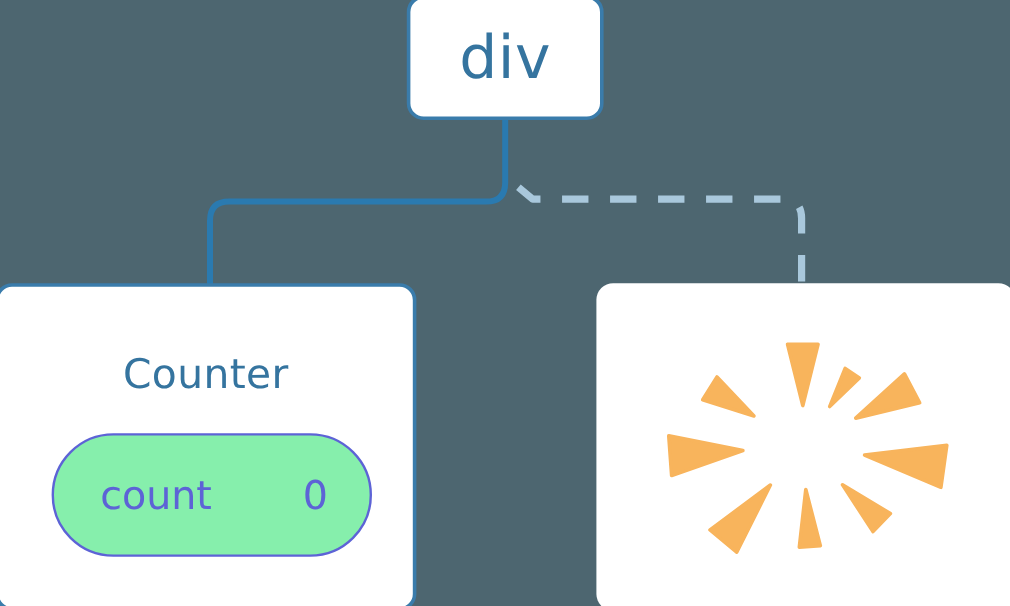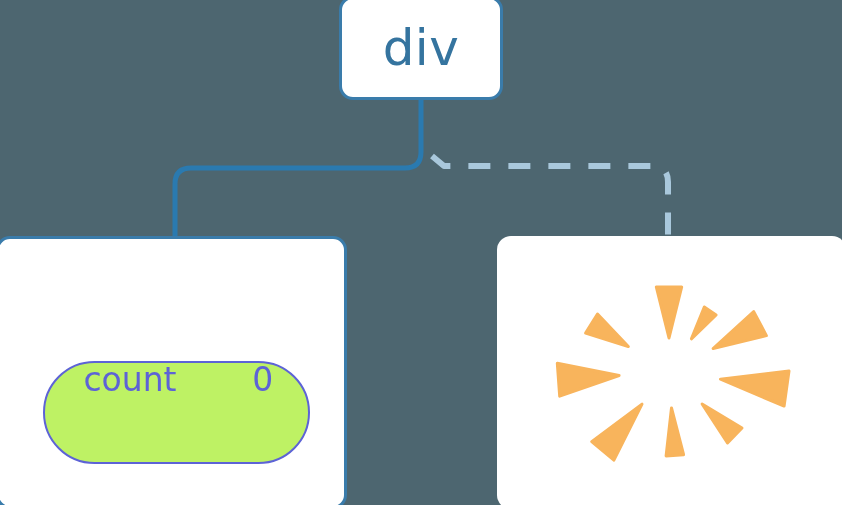--- a/index.html
+++ b/index.html
@@ -90,22 +90,22 @@
   #prop-pill {
     position: absolute;
     left: 44px;
     top: 122px;
     width: 267px;
     height: 103px;
     border: 2.5px solid #5d63d6;
     border-radius: 52px;
     box-sizing: border-box;
     display: flex;
-    align-items: flex-start;
-    background: #bef264;
+    align-items: center;
+    background: #86efac;
   }
   .pill-cell {
     display: flex;
     align-items: center;
     justify-content: center;
     color: #5d63d6;
     font-size: 33px;
     line-height: 1;
   }
   #pill-key {
@@ -140,20 +140,21 @@
 
     <path d="M 432 156 L 444 166 L 652 166 Q 668 166 668 182 L 668 236" fill="none" stroke="#a9c8dc" stroke-width="6" stroke-linecap="butt" stroke-linejoin="round" stroke-dasharray="22 18"></path>
   </svg>
 
   <div class="card bordered" id="card-div">
     <span class="node-label">div</span>
   </div>
 
   <div class="card bordered" id="card-counter">
 
+    <div class="node-label" id="counter-title">Counter</div>
 
     <div id="prop-pill">
       <div class="pill-cell" id="pill-key">count</div>
       <div id="pill-divider"></div>
       <div class="pill-cell" id="pill-value">0</div>
     </div>
   </div>
 
   <div class="card" id="card-burst">
     <svg id="burst-svg" viewBox="0 0 349 273">

